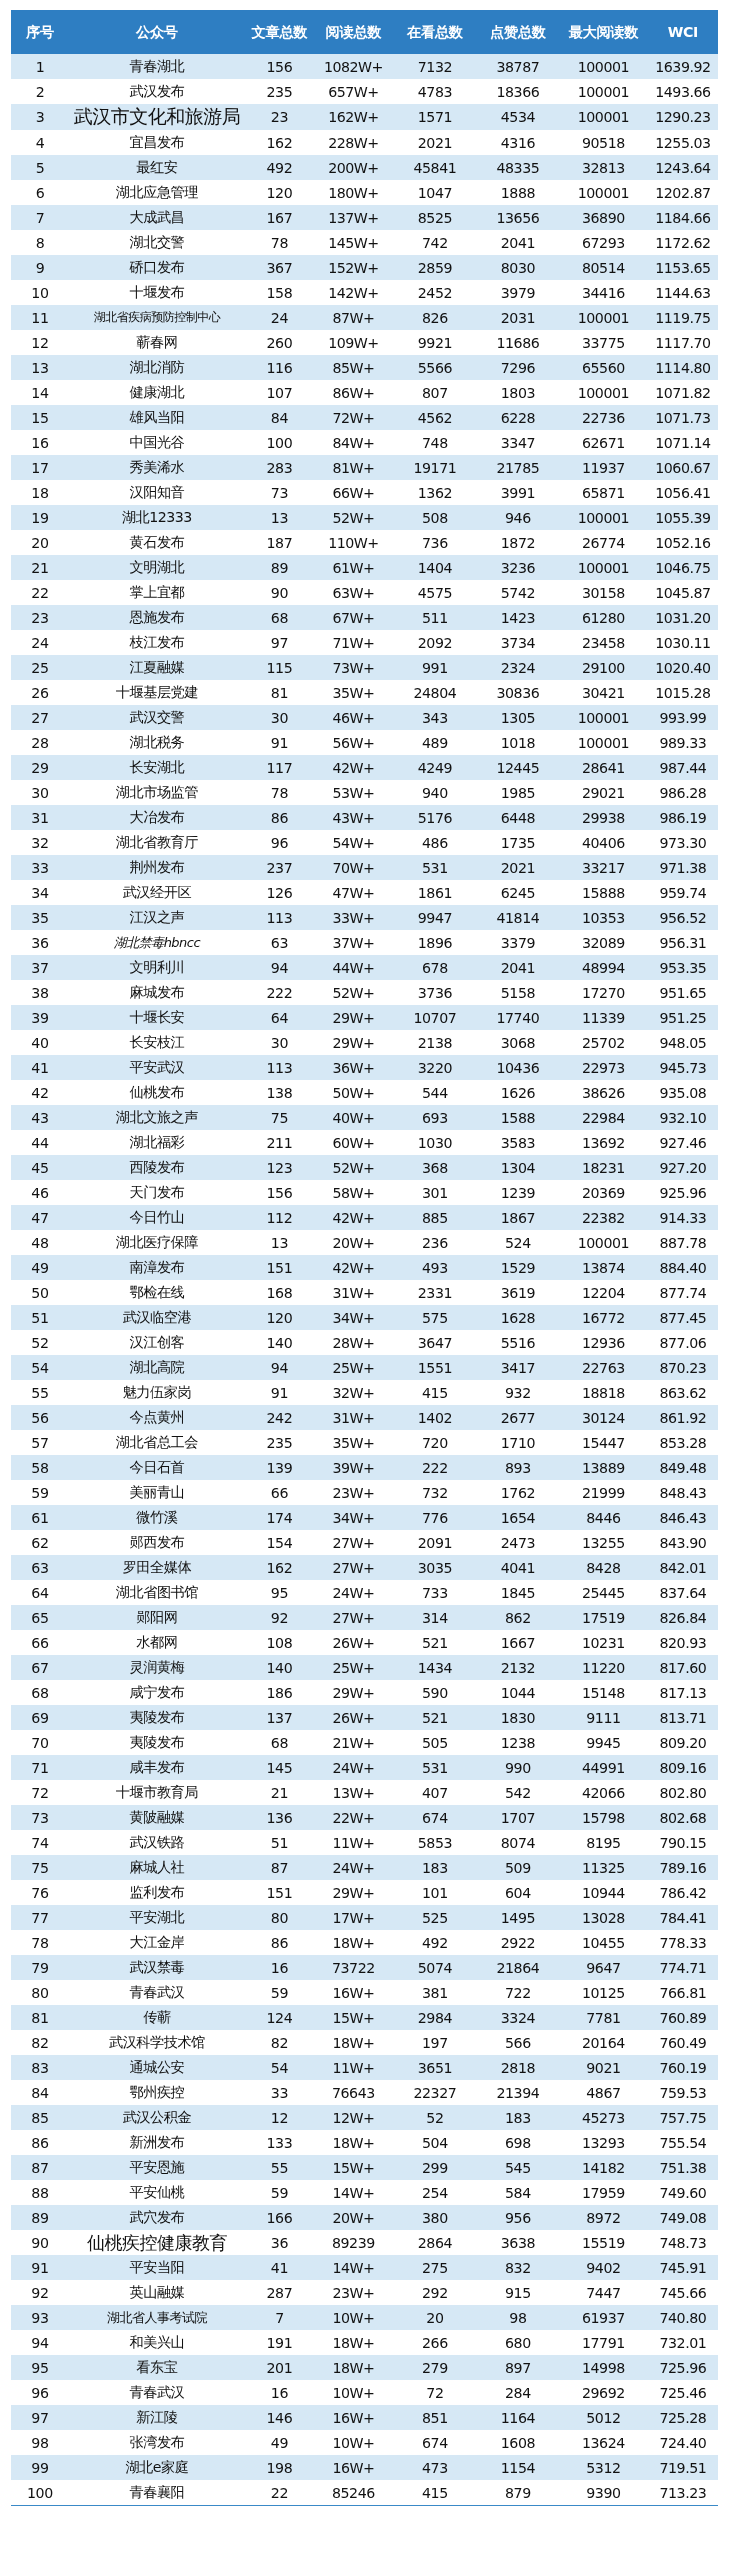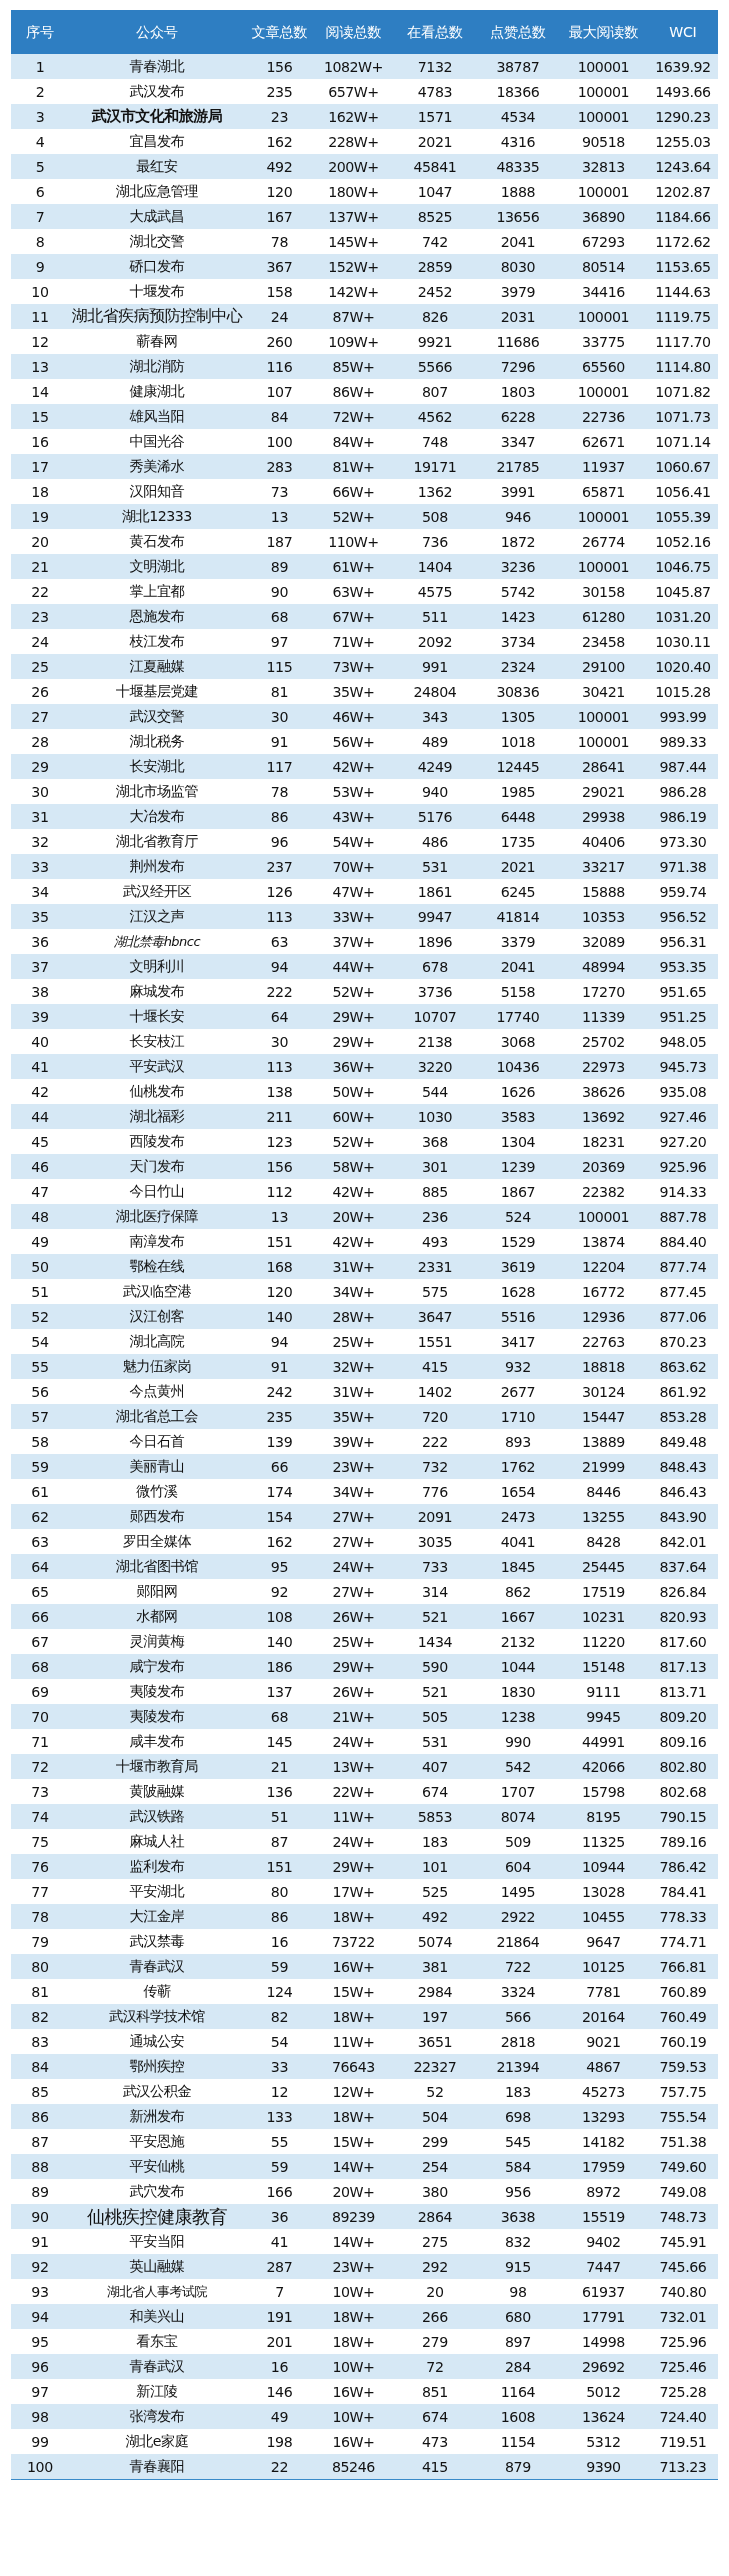--- a/index.html
+++ b/index.html
@@ -4,21 +4,21 @@
 <style>
   html, body { margin: 0; padding: 0; background: #ffffff; }
   body { width: 729px; height: 2576px; position: relative; overflow: hidden;
          font-family: "DejaVu Sans", "Liberation Sans", sans-serif; }
   .ranking-table {
     position: absolute; left: 11.4px; top: 10.3px; width: 707px;
     border-collapse: collapse; table-layout: fixed;
     border-bottom: 1.1px solid #3a8ac8;
   }
   .ranking-table thead th {
-    background: #2e7ec2; color: #ffffff; font-weight: normal;
+    background: #2e7ec2; color: #ffffff; font-weight: bold;
     font-size: 14.2px; height: 44px; padding: 0; text-align: center;
     letter-spacing: -0.3px;
   }
   .ranking-table tbody td {
     height: 25px; padding: 0; text-align: center;
     font-size: 14.2px; color: #111111; white-space: nowrap; overflow: hidden;
     letter-spacing: -0.5px;
   }
   .ranking-table tbody tr:nth-child(odd) td { background: #d6e8f5; }
   .ranking-table tbody tr:nth-child(even) td { background: #ffffff; }
@@ -74,21 +74,21 @@
         <td class="name-cell">武汉发布</td>
         <td>235</td>
         <td>657W+</td>
         <td>4783</td>
         <td>18366</td>
         <td>100001</td>
         <td>1493.66</td>
       </tr>
       <tr>
         <td>3</td>
-        <td class="name-cell" style="font-size: 15px; font-weight: bold;">武汉市文化和旅游局</td>
+        <td class="name-cell" style="font-size: 19px;">武汉市文化和旅游局</td>
         <td>23</td>
         <td>162W+</td>
         <td>1571</td>
         <td>4534</td>
         <td>100001</td>
         <td>1290.23</td>
       </tr>
       <tr>
         <td>4</td>
         <td class="name-cell">宜昌发布</td>
@@ -154,21 +154,21 @@
         <td class="name-cell">十堰发布</td>
         <td>158</td>
         <td>142W+</td>
         <td>2452</td>
         <td>3979</td>
         <td>34416</td>
         <td>1144.63</td>
       </tr>
       <tr>
         <td>11</td>
-        <td class="name-cell" style="font-size: 16px;">湖北省疾病预防控制中心</td>
+        <td class="name-cell" style="font-size: 12px;">湖北省疾病预防控制中心</td>
         <td>24</td>
         <td>87W+</td>
         <td>826</td>
         <td>2031</td>
         <td>100001</td>
         <td>1119.75</td>
       </tr>
       <tr>
         <td>12</td>
         <td class="name-cell">蕲春网</td>
@@ -473,20 +473,30 @@
         <td>42</td>
         <td class="name-cell">仙桃发布</td>
         <td>138</td>
         <td>50W+</td>
         <td>544</td>
         <td>1626</td>
         <td>38626</td>
         <td>935.08</td>
       </tr>
       <tr>
+        <td>43</td>
+        <td class="name-cell">湖北文旅之声</td>
+        <td>75</td>
+        <td>40W+</td>
+        <td>693</td>
+        <td>1588</td>
+        <td>22984</td>
+        <td>932.10</td>
+      </tr>
+      <tr>
         <td>44</td>
         <td class="name-cell">湖北福彩</td>
         <td>211</td>
         <td>60W+</td>
         <td>1030</td>
         <td>3583</td>
         <td>13692</td>
         <td>927.46</td>
       </tr>
       <tr>

